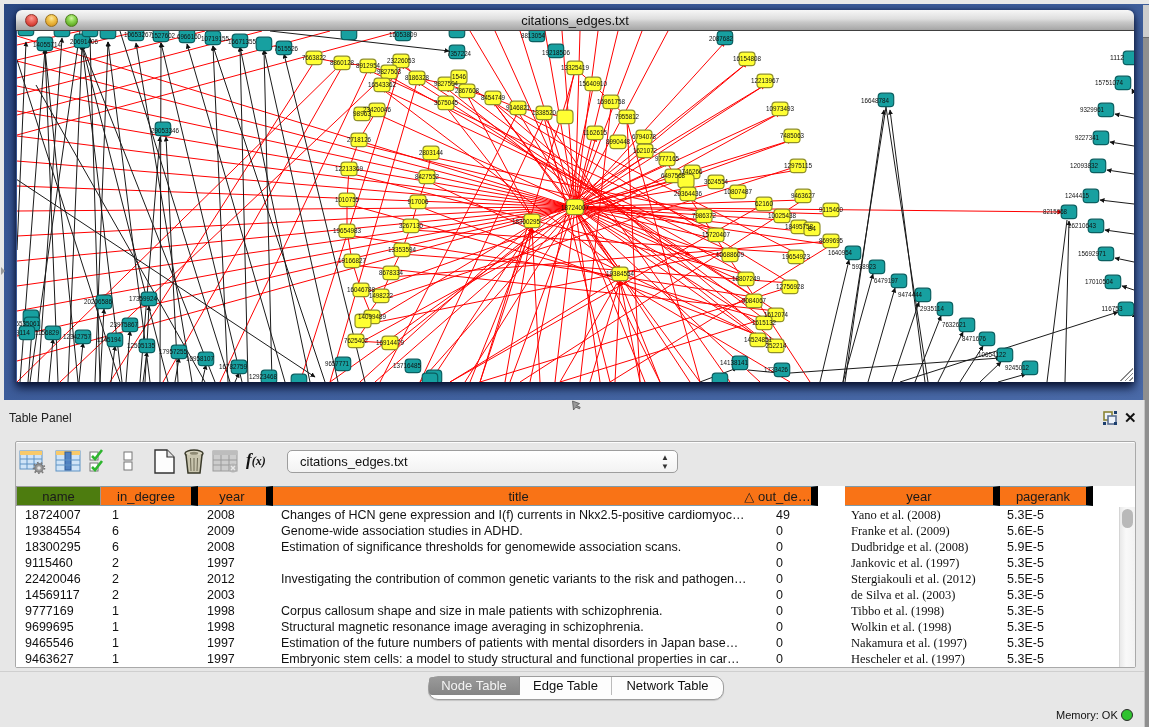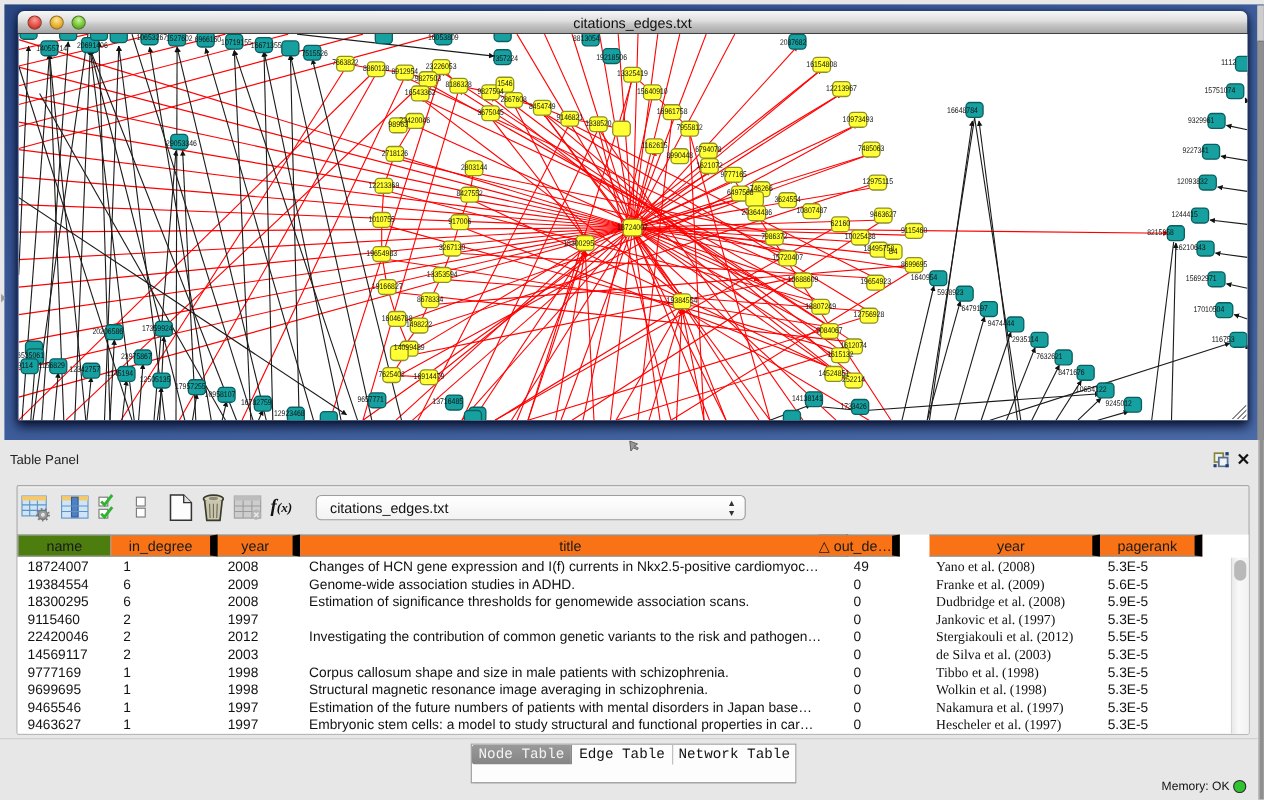--- a/index.html
+++ b/index.html
@@ -72,23 +72,23 @@
 .c-year { left:191px; width:70px; }
 .c-title { left:265px; width:492px; }
 .c-od { left:760px; width:70px; }
 .c-short { left:835px; width:160px;font-family:Liberation Serif, serif; }
 .c-pr { left:991px; width:95px; }
 #tscroll { position:absolute; left:1119px; top:507px; width:16px; height:160px;
   background:linear-gradient(90deg,#e9e9e9,#f9f9f9 40%,#f2f2f2); border-left:1px solid #d5d5d5; }
 #tthumb { position:absolute; left:2px; top:2px; width:11px; height:19px; background:#b9b9b9; border-radius:6px; }
 
 
-#tabs { position:absolute; left:428px; top:676px; width:296px; height:36px;
-  border:1px solid #9d9d9d; border-radius:0; background:#fdfdfd; font-size:13px;
-  box-shadow:0 1px 1px rgba(0,0,0,.15);font-family:Liberation Mono, monospace; }
+#tabs { position:absolute; left:428px; top:676px; width:296px; height:24px;
+  border:1px solid #9d9d9d; border-radius:10px; background:#fdfdfd; font-size:13px;
+  box-shadow:0 1px 1px rgba(0,0,0,.15); }
 #tab1 { position:absolute; left:0; top:0; width:91px; height:18px;
   background:linear-gradient(#9a9a9a,#848484); color:#f4f4f4; text-align:center; line-height:18px;
   border-radius:3px 0 0 3px; border-right:1px solid #8a8a8a; }
 #tab2 { position:absolute; left:91px; top:0; width:92px; height:18px; color:#111;
   text-align:center; line-height:18px; border-right:1px solid #bbb; }
 #tab3 { position:absolute; left:183px; top:0; width:111px; height:18px; color:#111;
   text-align:center; line-height:18px; }
 #pline { position:absolute; left:0; top:671px; width:1149px; height:1px; background:#cfcfcf; }
 
 #mem { position:absolute; left:1056px; top:709px; font-size:11px; color:#111; }

